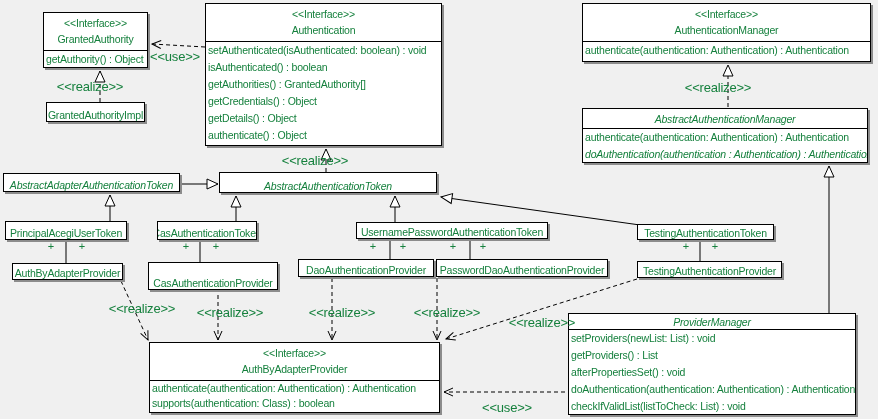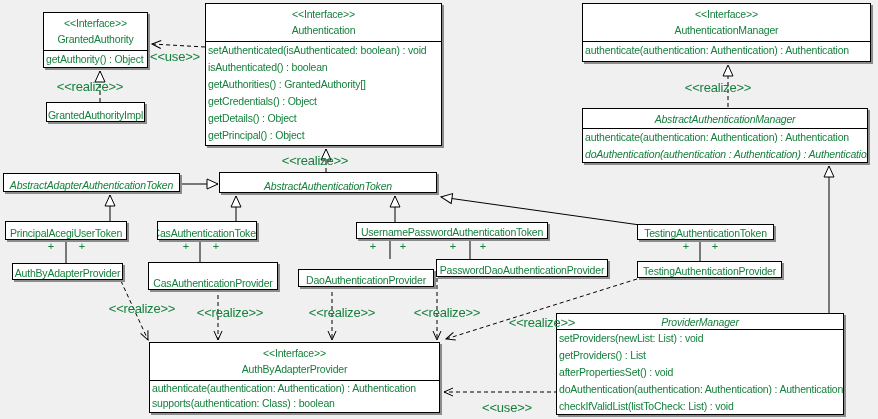--- a/index.html
+++ b/index.html
@@ -77,21 +77,21 @@
   <div class="cls" style="left:205px;top:3px;width:237px;height:143px">
     <div class="hdr">
       <span>&lt;&lt;Interface&gt;&gt;</span>
       <span>Authentication</span>
     </div>
     <div class="m">setAuthenticated(isAuthenticated: boolean) : void</div>
     <div class="m">isAuthenticated() : boolean</div>
     <div class="m">getAuthorities() : GrantedAuthority[]</div>
     <div class="m">getCredentials() : Object</div>
     <div class="m">getDetails() : Object</div>
-    <div class="m">getPrincipal() : Object</div>
+    <div class="m">authenticate() : Object</div>
   </div>
 
   <div class="cls" style="left:582px;top:3px;width:289px;height:59px">
     <div class="hdr">
       <span>&lt;&lt;Interface&gt;&gt;</span>
       <span>AuthenticationManager</span>
     </div>
     <div class="m">authenticate(authentication: Authentication) : Authentication</div>
   </div>
 
@@ -126,42 +126,42 @@
   </div>
 
   <div class="cls title-only" style="left:12px;top:263px;width:111px;height:17px">
     <span>AuthByAdapterProvider</span>
   </div>
 
   <div class="cls title-only" style="left:148px;top:262px;width:130px;height:28px">
     <span>CasAuthenticationProvider</span>
   </div>
 
-  <div class="cls title-only" style="left:298px;top:269px;width:136px;height:18px">
+  <div class="cls title-only" style="left:298px;top:259px;width:136px;height:18px">
     <span>DaoAuthenticationProvider</span>
   </div>
 
   <div class="cls title-only" style="left:436px;top:259px;width:172px;height:18px">
     <span>PasswordDaoAuthenticationProvider</span>
   </div>
 
   <div class="cls title-only" style="left:637px;top:261px;width:145px;height:17px">
     <span>TestingAuthenticationProvider</span>
   </div>
 
   <div class="cls" style="left:149px;top:342px;width:291px;height:71px">
     <div class="hdr">
       <span>&lt;&lt;Interface&gt;&gt;</span>
       <span>AuthByAdapterProvider</span>
     </div>
     <div class="m m-sm">authenticate(authentication: Authentication) : Authentication</div>
     <div class="m m-sm">supports(authentication: Class) : boolean</div>
   </div>
 
-  <div class="cls" style="left:556px;top:313px;width:288px;height:102px">
+  <div class="cls" style="left:568px;top:313px;width:288px;height:102px">
     <span class="ttl">ProviderManager</span>
     <div class="m">setProviders(newList: List) : void</div>
     <div class="m">getProviders() : List</div>
     <div class="m">afterPropertiesSet() : void</div>
     <div class="m">doAuthentication(authentication: Authentication) : Authentication</div>
     <div class="m">checkIfValidList(listToCheck: List) : void</div>
   </div>
 
   <span class="edge-label" style="left:90px;top:86px">&lt;&lt;realize&gt;&gt;</span>
   <span class="edge-label" style="left:175px;top:56px">&lt;&lt;use&gt;&gt;</span>

